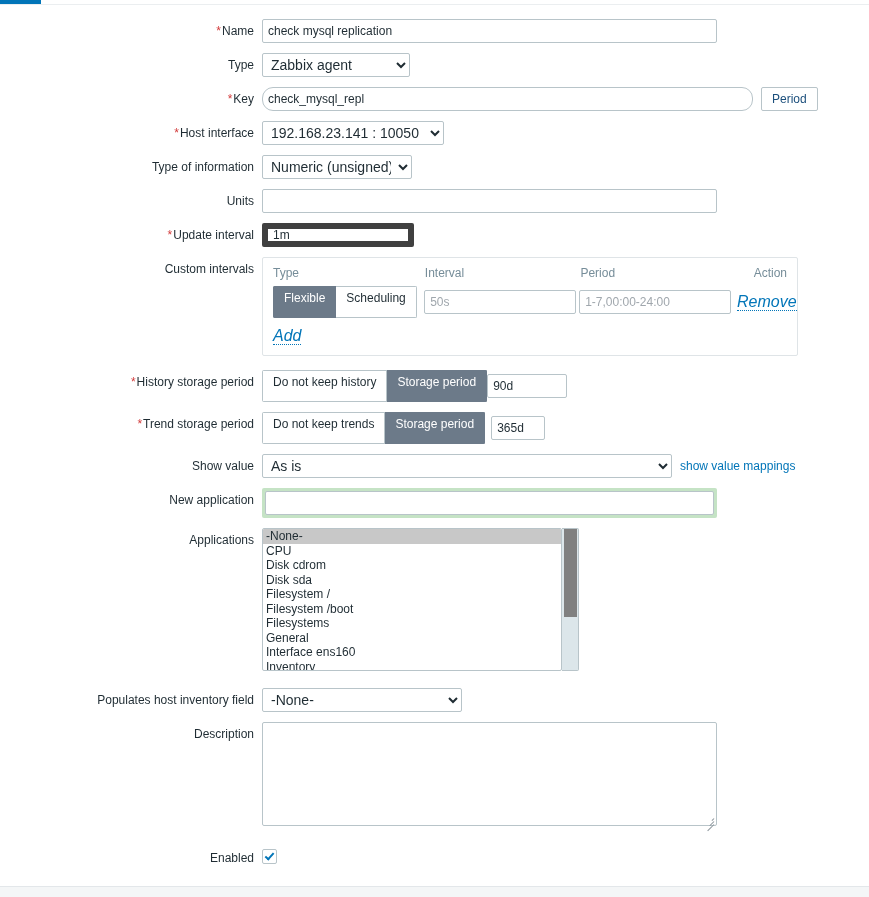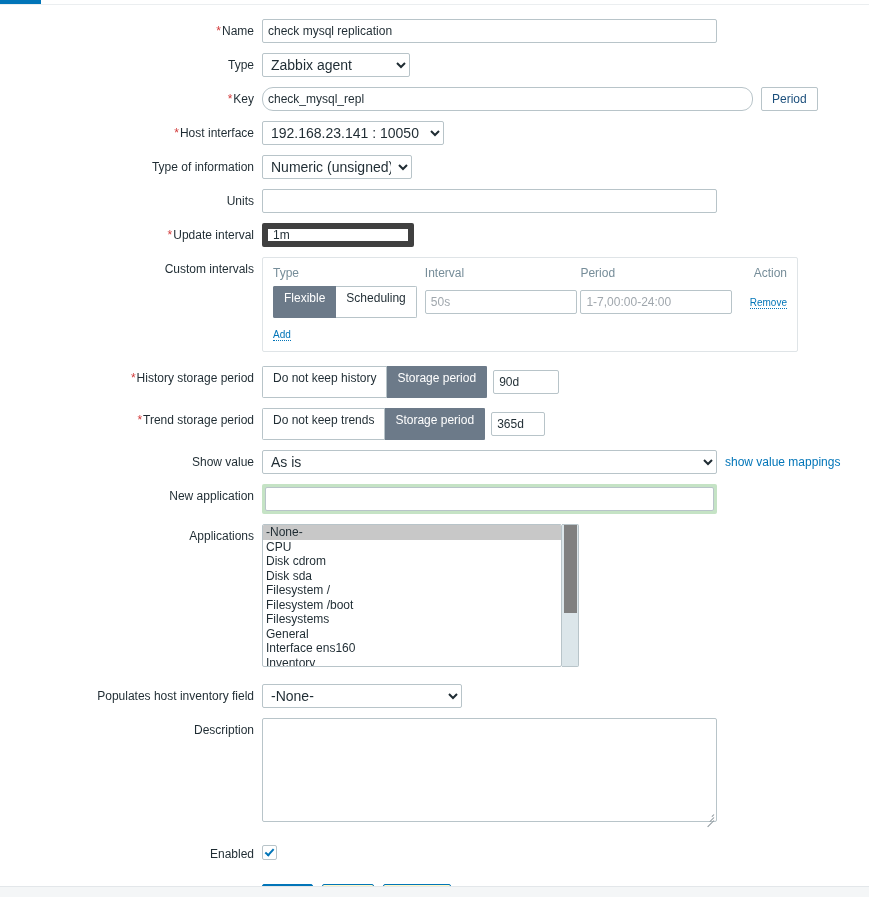--- a/index.html
+++ b/index.html
@@ -81,21 +81,21 @@
     border: 1px solid #b8c4c9;
     background: #ffffff;
     height: 24px;
     padding: 0 4px;
     border-radius: 2px;
     outline: none;
   }
   select.w-type  { width: 148px; }
   select.w-iface { width: 182px; }
   select.w-info  { width: 150px; }
-  select.w-show  { width: 455px; }
+  select.w-show  { width: 410px; }
   select.w-inv   { width: 200px; }
 
   
   .btn-select {
     margin-left: 8px;
     height: 24px;
     padding: 0 10px;
     font-family: "Liberation Sans", sans-serif;
     font-size: 12px;
     color: #1c4f7c;
@@ -146,24 +146,25 @@
   .seg .opt + .opt { border-left: none; }
   .seg .opt.on {
     background: #6c7a89;
     border-color: #6c7a89;
     color: #ffffff;
   }
 
   
   a.lnk {
     color: #0275b8;
-    font-size: 10px;
+    font-size: 16px;
     text-decoration: none;
     border-bottom: 1px dotted #0275b8;
     cursor: pointer;
+    font-style: italic;
   }
   a.lnk-plain {
     color: #0275b8;
     font-size: 12px;
     text-decoration: none;
     cursor: pointer;
     border: none;
   }
   .add-wrap { padding-top: 9px; }
 
@@ -413,21 +414,21 @@
 
   <div class="row" style="margin-top:14px">
     <div class="label">
       <span class="req">*</span><span>History storage period</span>
     </div>
     <div class="field">
       <div class="seg">
         <div class="opt">Do not keep history</div>
         <div class="opt on">Storage period</div>
       </div>
-      <input class="txt" style="width: 66px; margin-left: 6px;" type="text" value="90d">
+      <input class="txt" style="width: 80px; " type="text" value="90d">
     </div>
   </div>
 
   <div class="row">
     <div class="label">
       <span class="req">*</span><span>Trend storage period</span>
     </div>
     <div class="field">
       <div class="seg">
         <div class="opt">Do not keep trends</div>

